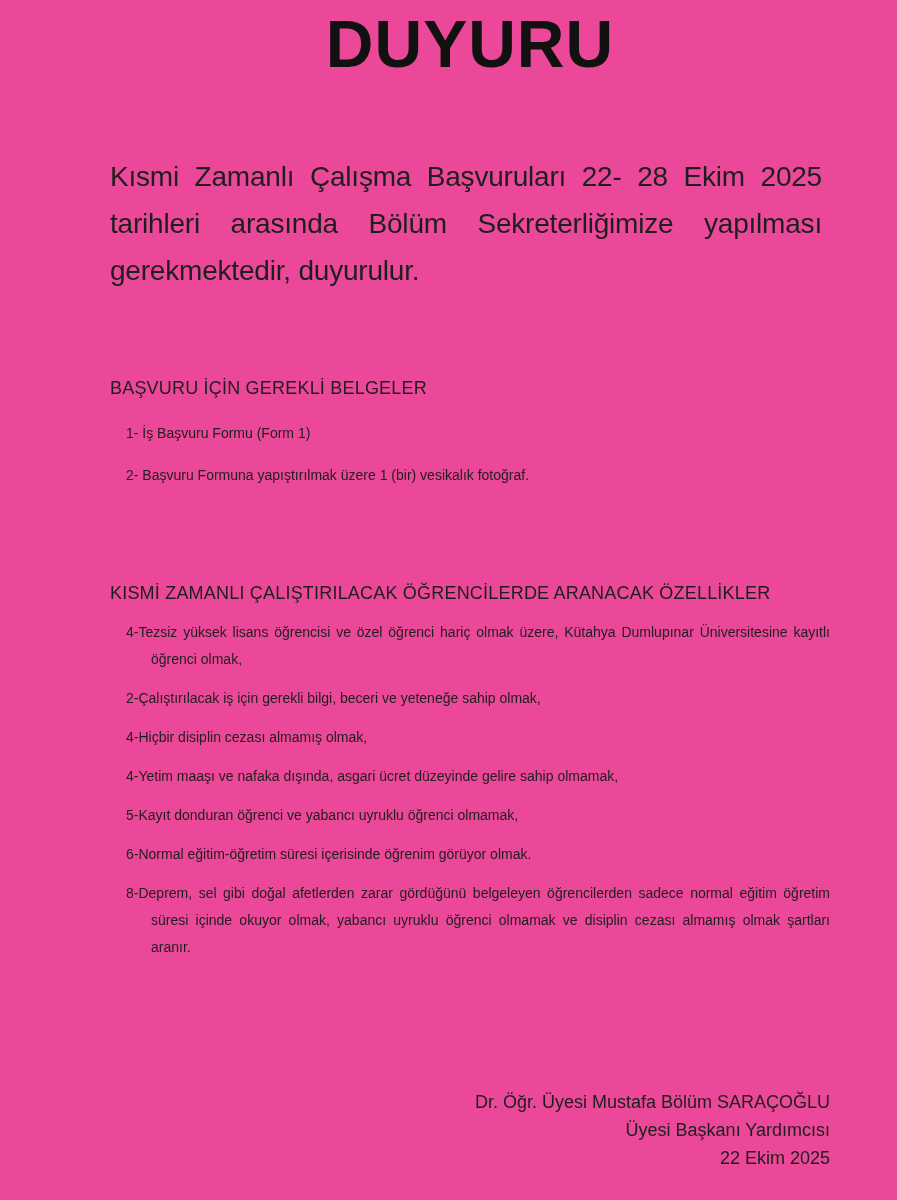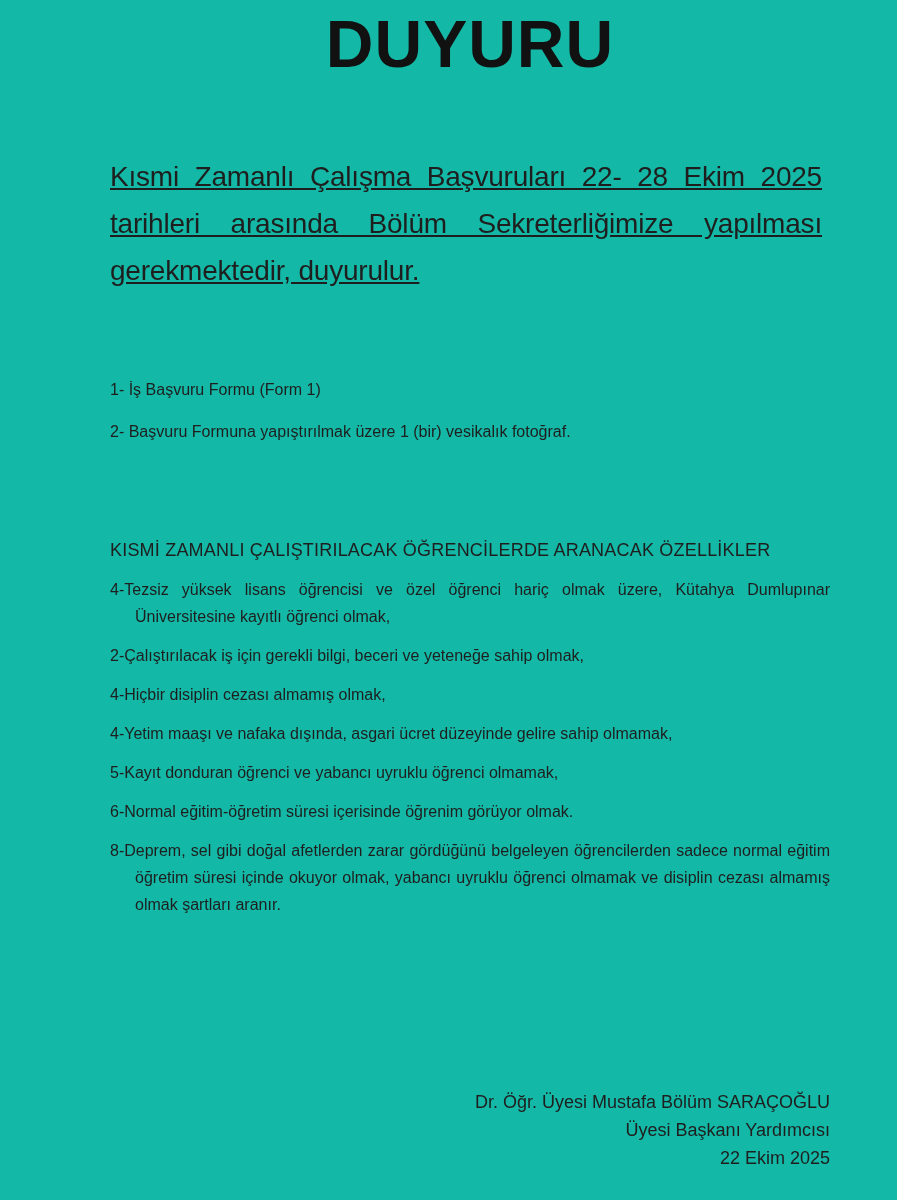--- a/index.html
+++ b/index.html
@@ -4,21 +4,21 @@
 <style>
   html, body {
     margin: 0;
     padding: 0;
     background: #ffffff;
   }
   .page {
     position: relative;
     width: 897px;
     height: 1200px;
-    background: #14b8a6;
+    background: #ec4899;
     box-sizing: border-box;
     padding: 8px 67px 0 110px;
     font-family: "Liberation Sans", sans-serif;
     color: #1a1a1a;
     overflow: hidden;
   }
   .doc-title {
     margin: 0;
     font-size: 66px;
     font-weight: bold;
@@ -27,43 +27,43 @@
     color: #111111;
     line-height: 1.1;
   }
   .intro {
     margin: 72px 8px 0 0;
     font-size: 28px;
     line-height: 47px;
     text-align: justify;
     letter-spacing: -0.2px;
     color: #1e1e1e;
-    text-decoration: underline;
   }
   .section-heading {
     margin: 0;
     font-size: 18px;
     font-weight: normal;
     letter-spacing: 0.2px;
     color: #1e1e1e;
   }
   .section-1 { margin-top: 84px; }
   .section-2 { margin-top: 96px; }
   .doc-list {
     margin: 0;
     padding: 0;
     list-style: none;
   }
   .section-1 .doc-list { margin-top: 22px; }
   .section-2 .doc-list { margin-top: 15px; }
   .doc-list li {
-    font-size: 16px;
+    font-size: 14px;
     line-height: 24px;
     margin-bottom: 18px;
     color: #1e1e1e;
+    margin-left: 16px;
   }
   .section-2 .doc-list li {
     line-height: 27px;
     margin-bottom: 12px;
     text-align: justify;
     padding-left: 25px;
     text-indent: -25px;
   }
   .signature {
     position: absolute;
@@ -79,20 +79,21 @@
 </head>
 <body>
 
 <div class="page">
 
   <h1 class="doc-title">DUYURU</h1>
 
   <p class="intro">Kısmi Zamanlı Çalışma Başvuruları 22- 28 Ekim 2025 tarihleri arasında Bölüm Sekreterliğimize yapılması gerekmektedir, duyurulur.</p>
 
   <div class="section-1">
+    <h2 class="section-heading">BAŞVURU İÇİN GEREKLİ BELGELER</h2>
     <ul class="doc-list">
       <li>1- İş Başvuru Formu (Form 1)</li>
       <li>2- Başvuru Formuna yapıştırılmak üzere 1 (bir) vesikalık fotoğraf.</li>
     </ul>
   </div>
 
   <div class="section-2">
     <h2 class="section-heading">KISMİ ZAMANLI ÇALIŞTIRILACAK ÖĞRENCİLERDE ARANACAK ÖZELLİKLER</h2>
     <ul class="doc-list">
       <li>4-Tezsiz yüksek lisans öğrencisi ve özel öğrenci hariç olmak üzere, Kütahya Dumlupınar Üniversitesine kayıtlı öğrenci olmak,</li>

